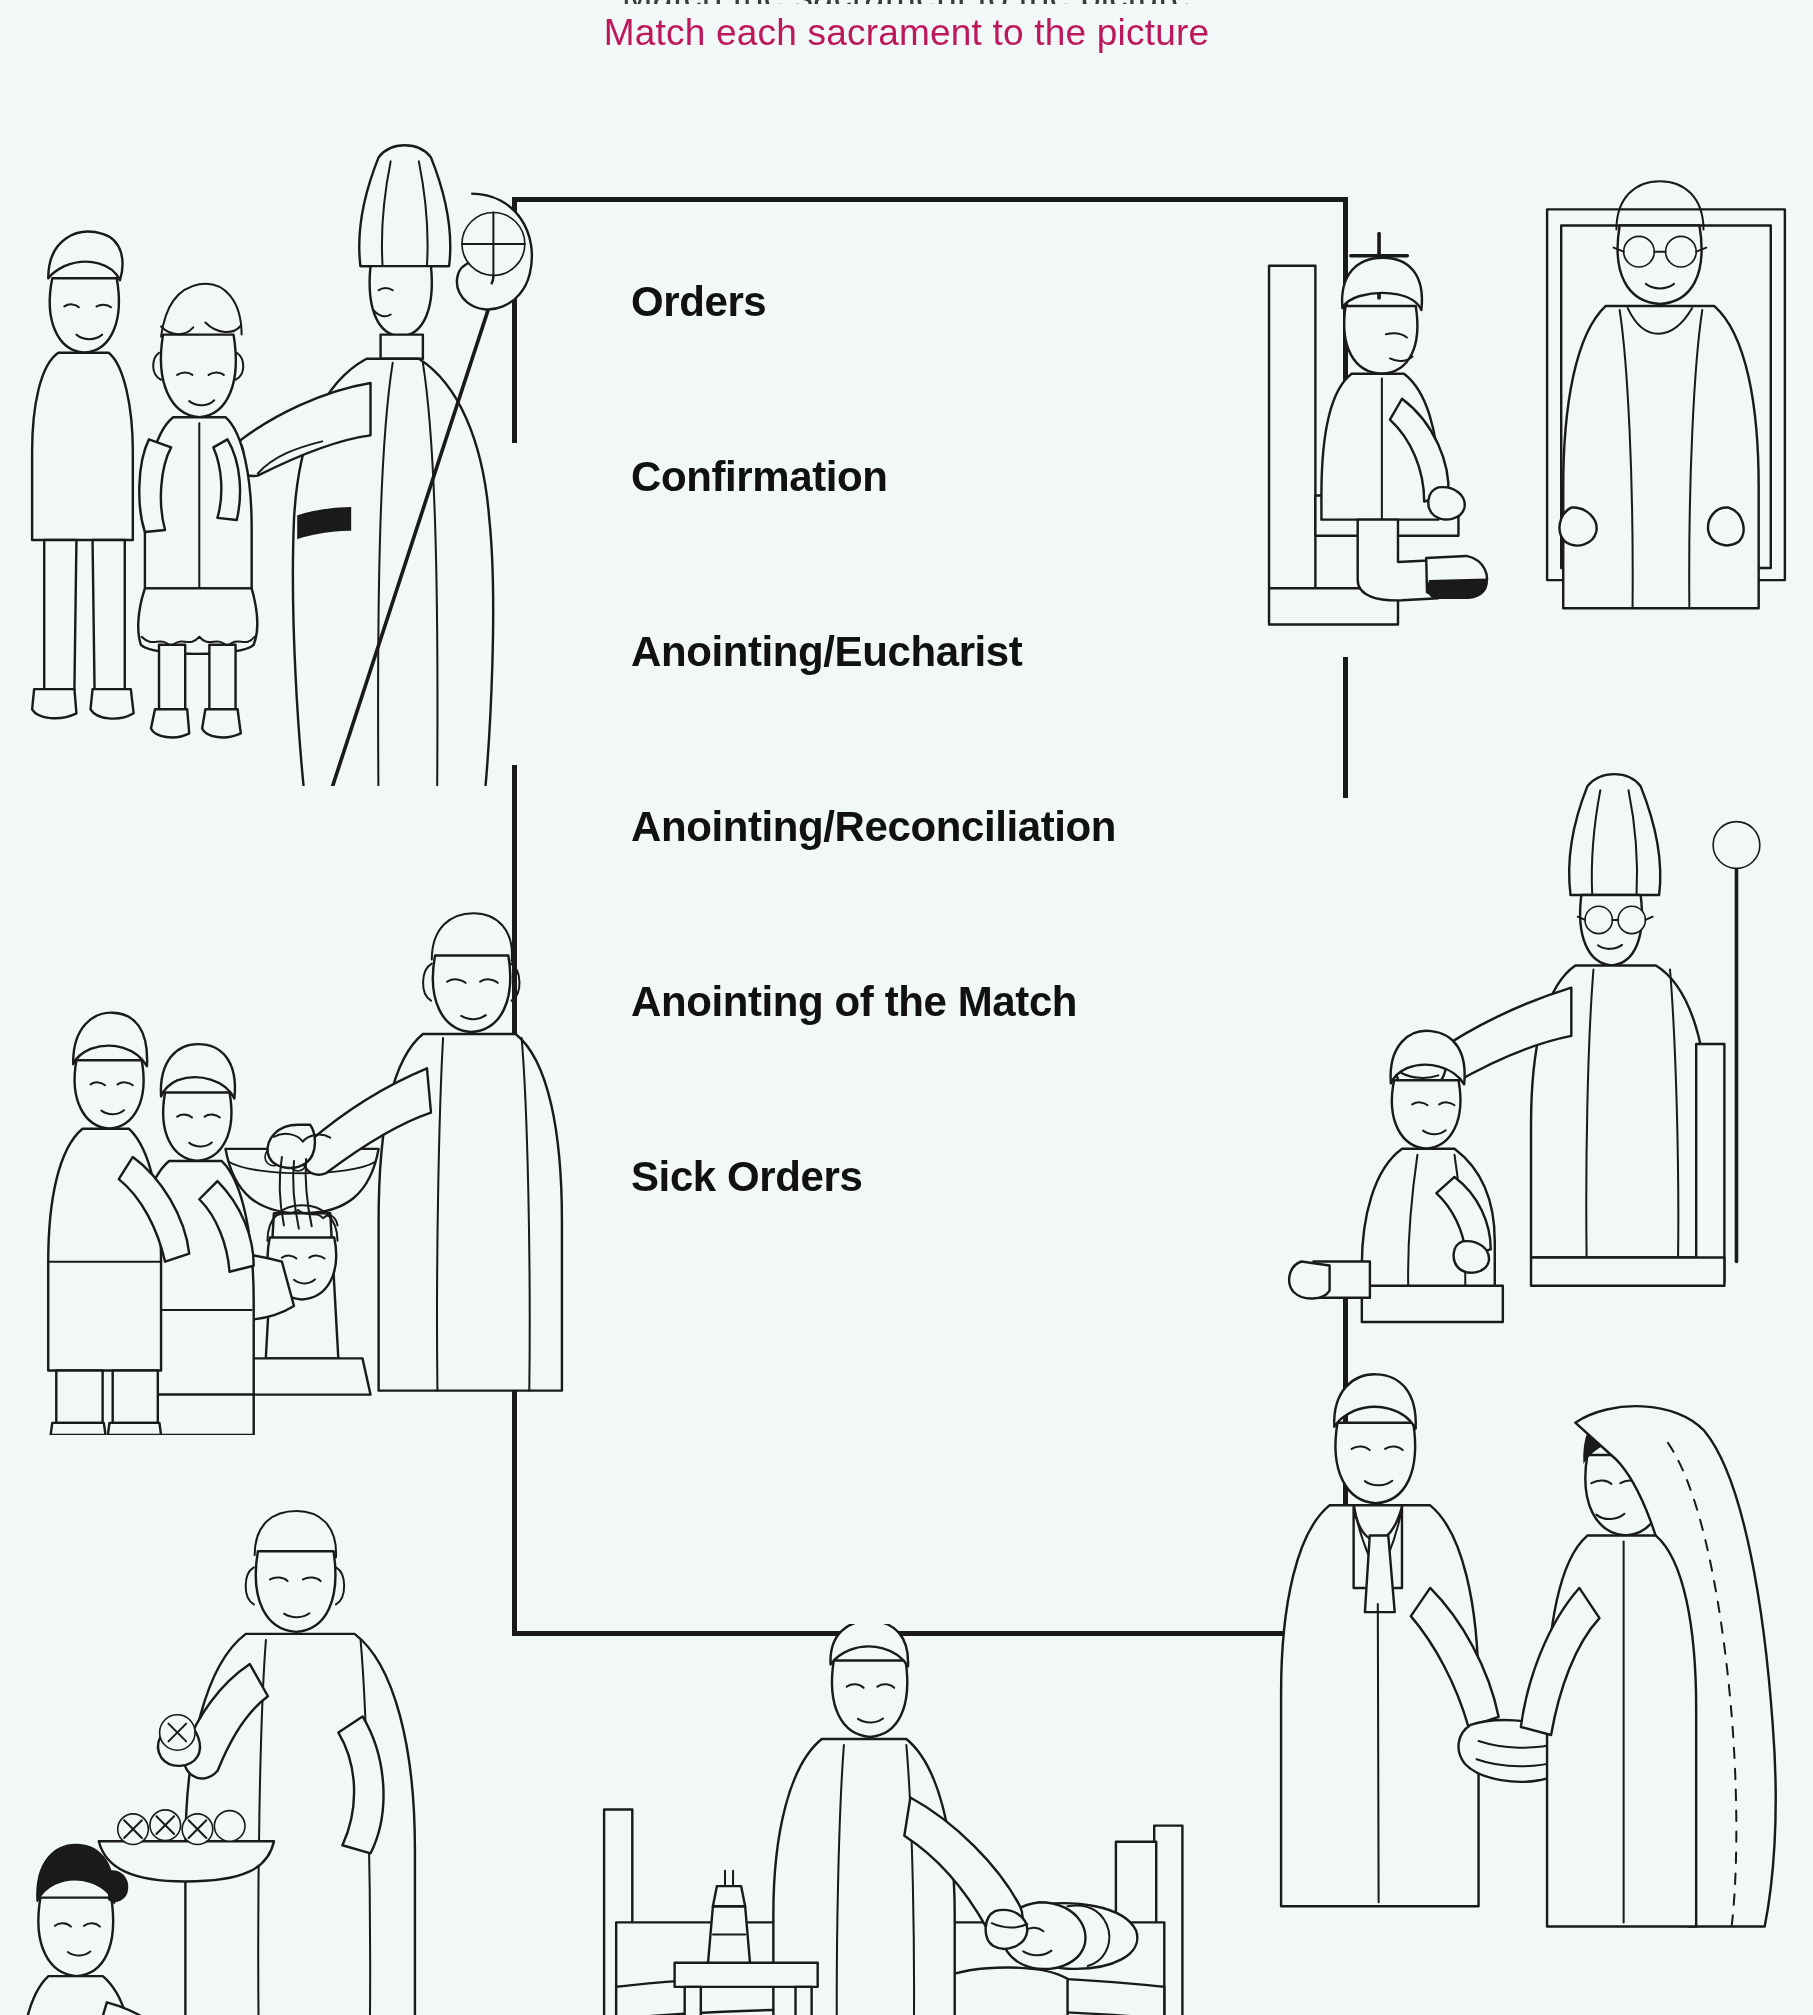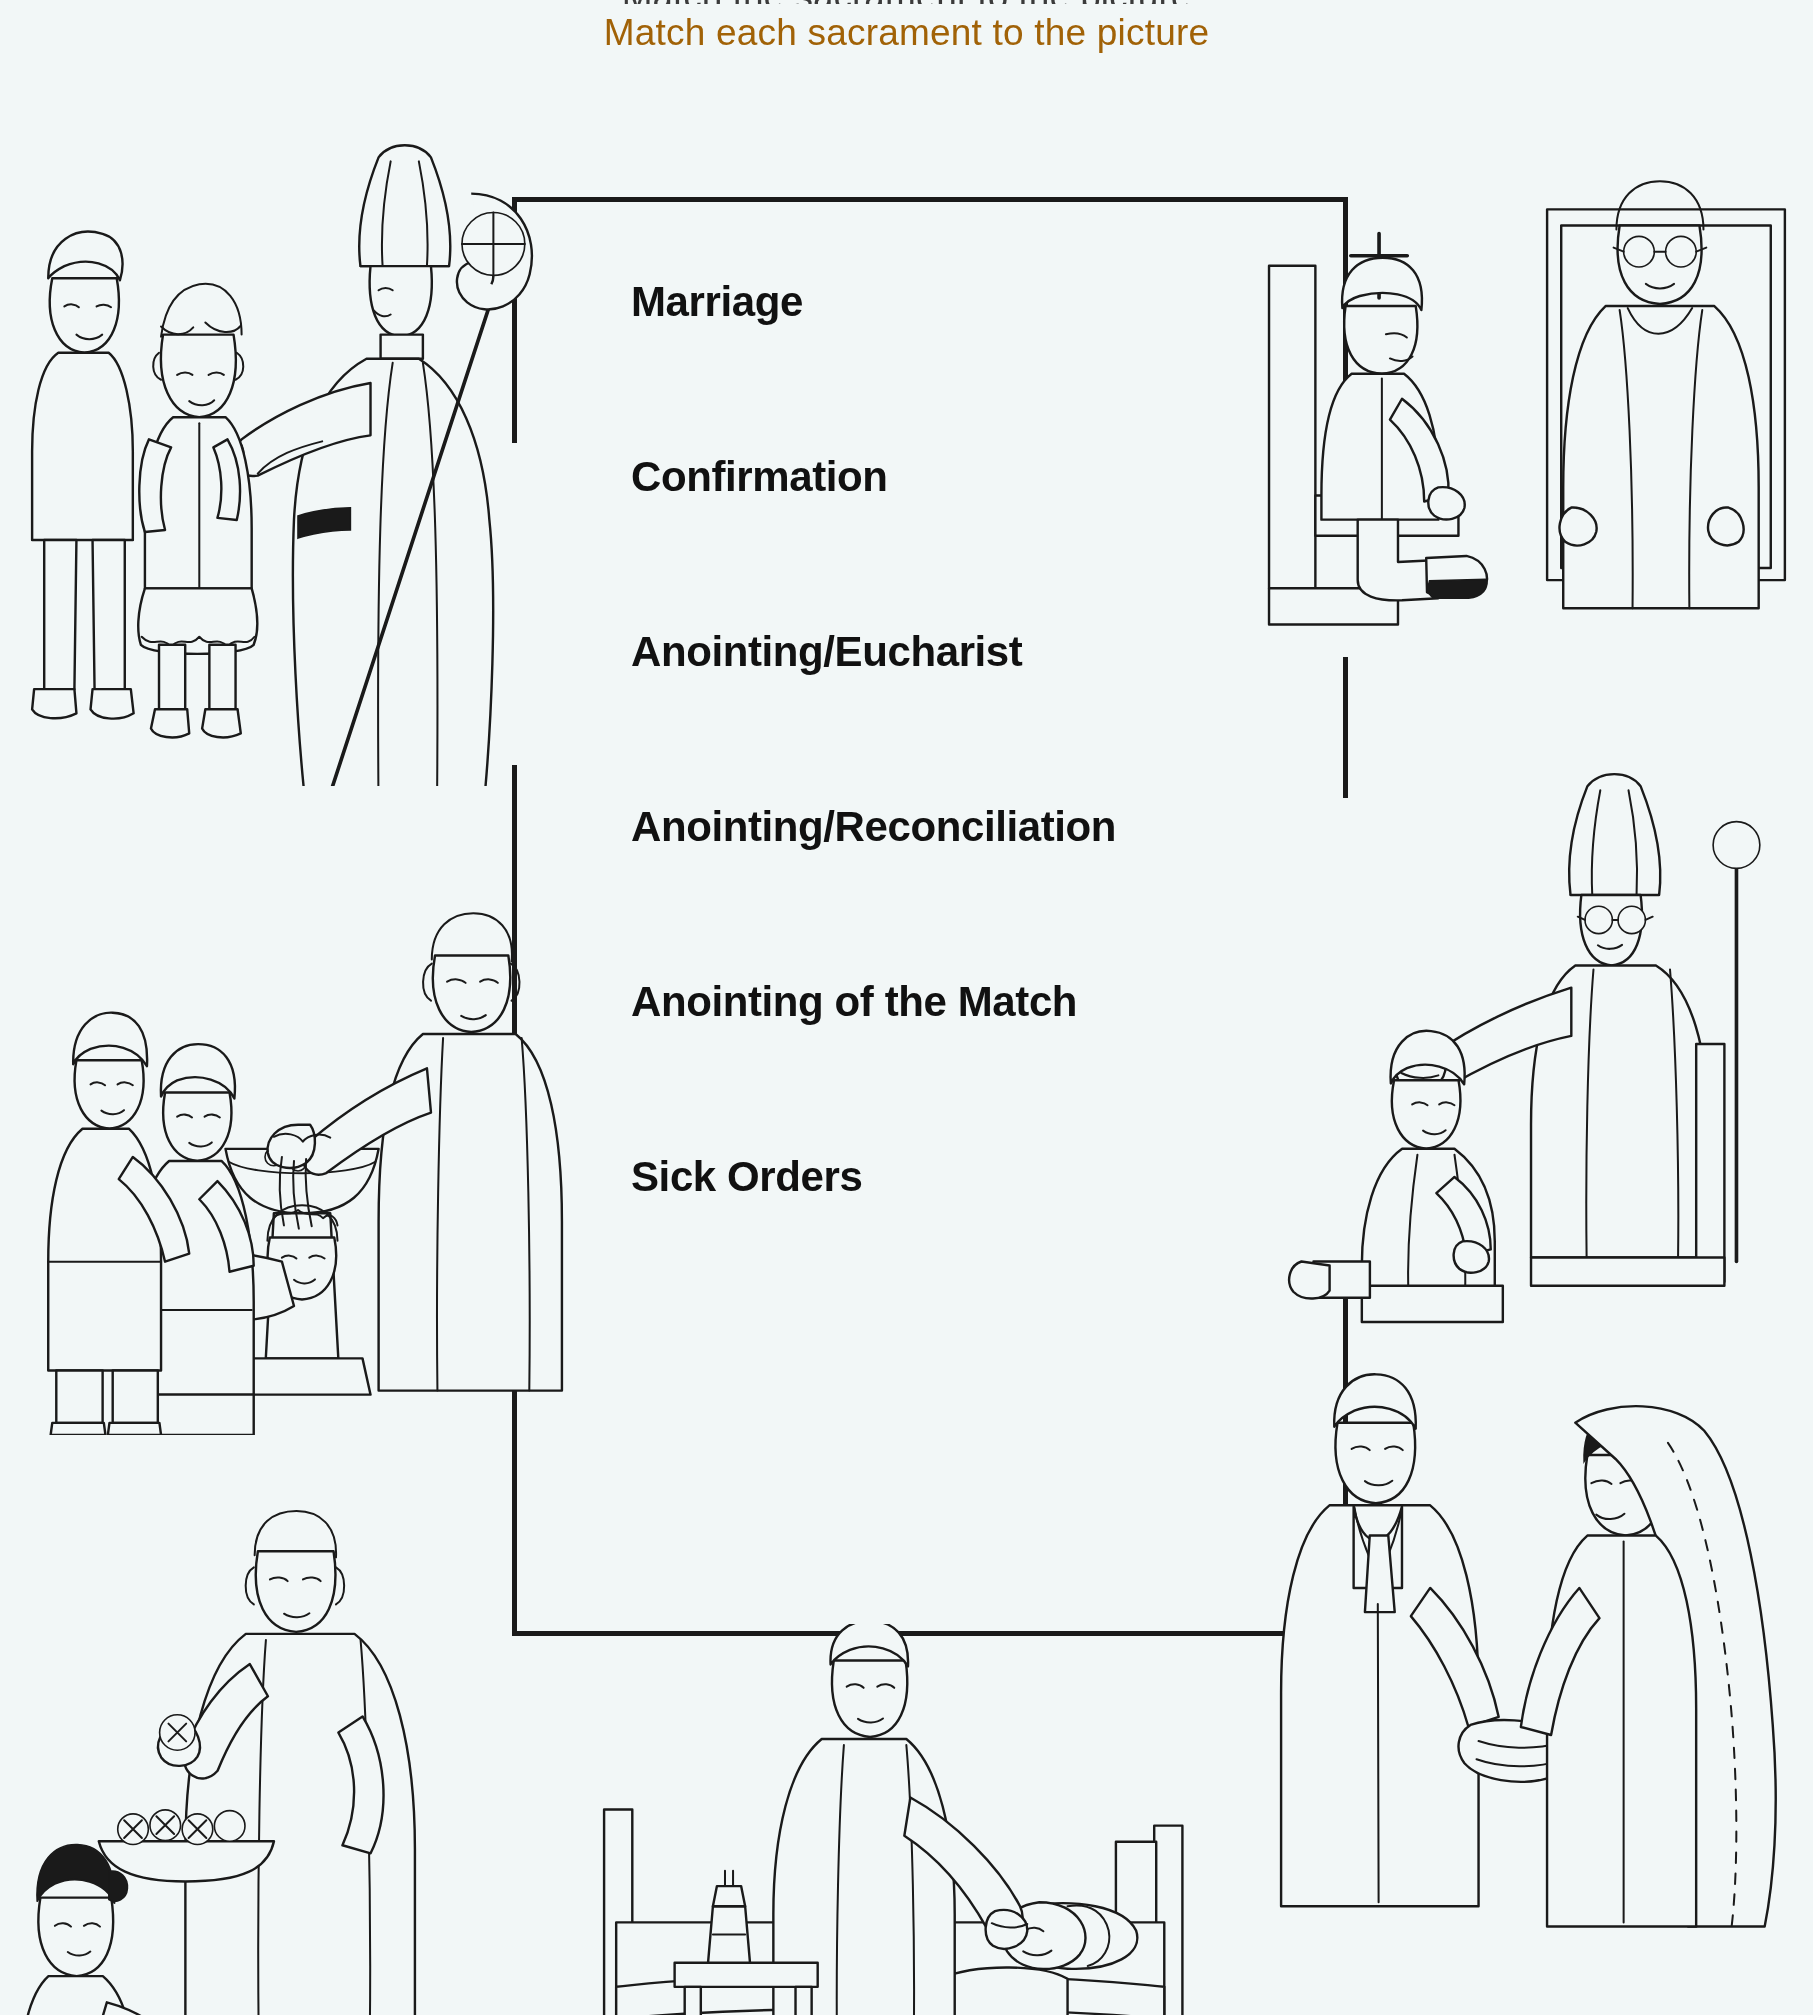--- a/index.html
+++ b/index.html
@@ -18,21 +18,21 @@
     overflow: hidden;
   }
   
   .instruction {
     position: absolute;
     top: 12px;
     left: 0;
     width: 100%;
     text-align: center;
     font-size: 37px;
-    color: #a16207;
+    color: #be185d;
     font-family: "Liberation Sans", sans-serif;
     letter-spacing: 0.2px;
   }
   .instruction-top {
     position: absolute;
     top: -24px;
     left: 0;
     width: 100%;
     text-align: center;
     font-size: 37px;
@@ -120,21 +120,21 @@
   <div class="instruction-top">Match the sacrament to the picture</div>
   <div class="instruction">Match each sacrament to the picture</div>
 
   <div class="listbox"></div>
 
   <div class="mask" style="left:507px; top:443px; width:24px; height:322px;"></div>
   <div class="mask" style="left:1330px; top:516px; width:24px; height:141px;"></div>
   <div class="mask" style="left:1330px; top:798px; width:24px; height:484px;"></div>
 
   <div class="sacrament-list">
-    <div class="sacrament">Marriage</div>
+    <div class="sacrament">Orders</div>
     <div class="sacrament">Confirmation</div>
     <div class="sacrament">Anointing/Eucharist</div>
     <div class="sacrament">Anointing/Reconciliation</div>
     <div class="sacrament">Anointing of the Match</div>
     <div class="sacrament">Sick Orders</div>
   </div>
 
   <div class="illus" style="left:16px; top:133px; width:564px; height:653px;">
     <svg viewBox="0 0 1400 1620" xmlns="http://www.w3.org/2000/svg">
 

